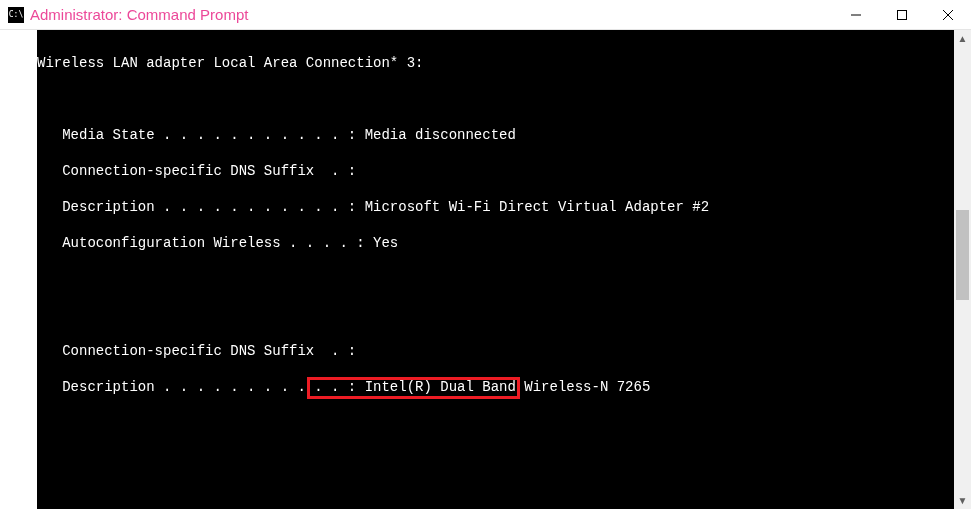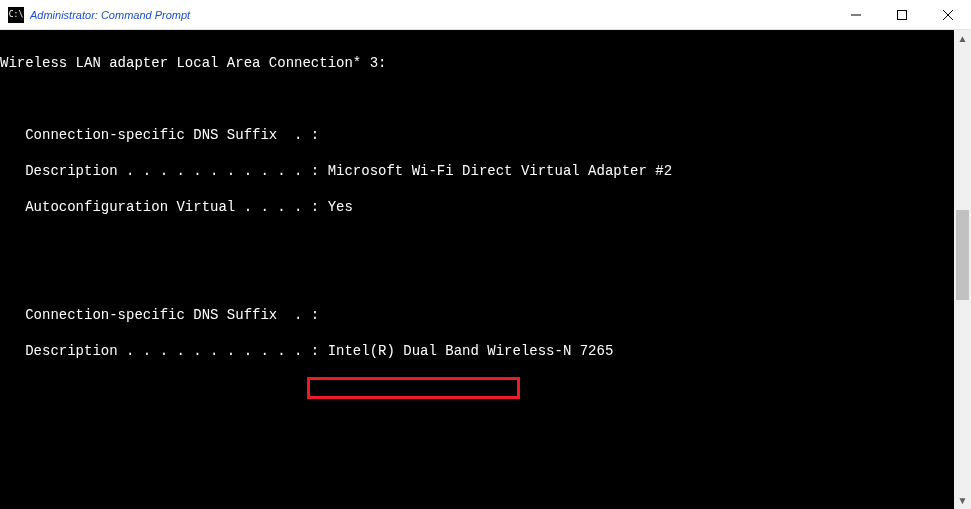--- a/index.html
+++ b/index.html
@@ -25,24 +25,23 @@
     background: #000;
     display: inline-flex;
     align-items: center;
     justify-content: center;
     color: #fff;
     font-size: 8px;
     font-family: monospace;
     line-height: 1;
   }
   .titlebar .title {
-    font-size: 11px;
-    color: #1d4ed8;
+    font-size: 15px;
+    color: #ec4899;
     flex: 0 0 auto;
-    font-style: italic;
   }
   .titlebar .spacer { flex: 1; }
   .winbtn {
     width: 46px;
     height: 30px;
     display: flex;
     align-items: center;
     justify-content: center;
     color: #000;
   }
@@ -51,20 +50,21 @@
     background: #000;
     color: #fff;
     font-family: Consolas, "Courier New", monospace;
     font-size: 14px;
     line-height: 18px;
     padding: 6px 0 0 0;
     height: calc(509px - 30px);
     white-space: pre;
     position: relative;
     overflow: hidden;
+    margin-left: 37px;
   }
   .terminal .line { padding: 0 4px 0 0; }
   .scrollbar {
     position: absolute;
     top: 30px;
     right: 0;
     width: 17px;
     height: calc(509px - 30px);
     background: #f0f0f0;
   }
@@ -113,23 +113,24 @@
     <svg width="10" height="10">
         <line x1="0" y1="0" x2="10" y2="10" stroke="#000" stroke-width="1"></line>
         <line x1="10" y1="0" x2="0" y2="10" stroke="#000" stroke-width="1"></line>
       </svg>
   </div>
 </div>
 
 <div class="terminal">
 <div class="line">Wireless LAN adapter Local Area Connection* 3:</div>
 <div class="line"> </div>
+<div class="line">   Media State . . . . . . . . . . . : Media disconnected</div>
 <div class="line">   Connection-specific DNS Suffix  . :</div>
 <div class="line">   Description . . . . . . . . . . . : Microsoft Wi-Fi Direct Virtual Adapter #2</div>
-<div class="line">   Autoconfiguration Virtual . . . . : Yes</div>
+<div class="line">   Autoconfiguration Wireless . . . . : Yes</div>
 <div class="line"> </div>
 <div class="line"> </div>
 <div class="line">   Connection-specific DNS Suffix  . :</div>
 <div class="line">   Description . . . . . . . . . . . : Intel(R) Dual Band Wireless-N 7265</div>
 
 
 
 
 
 

